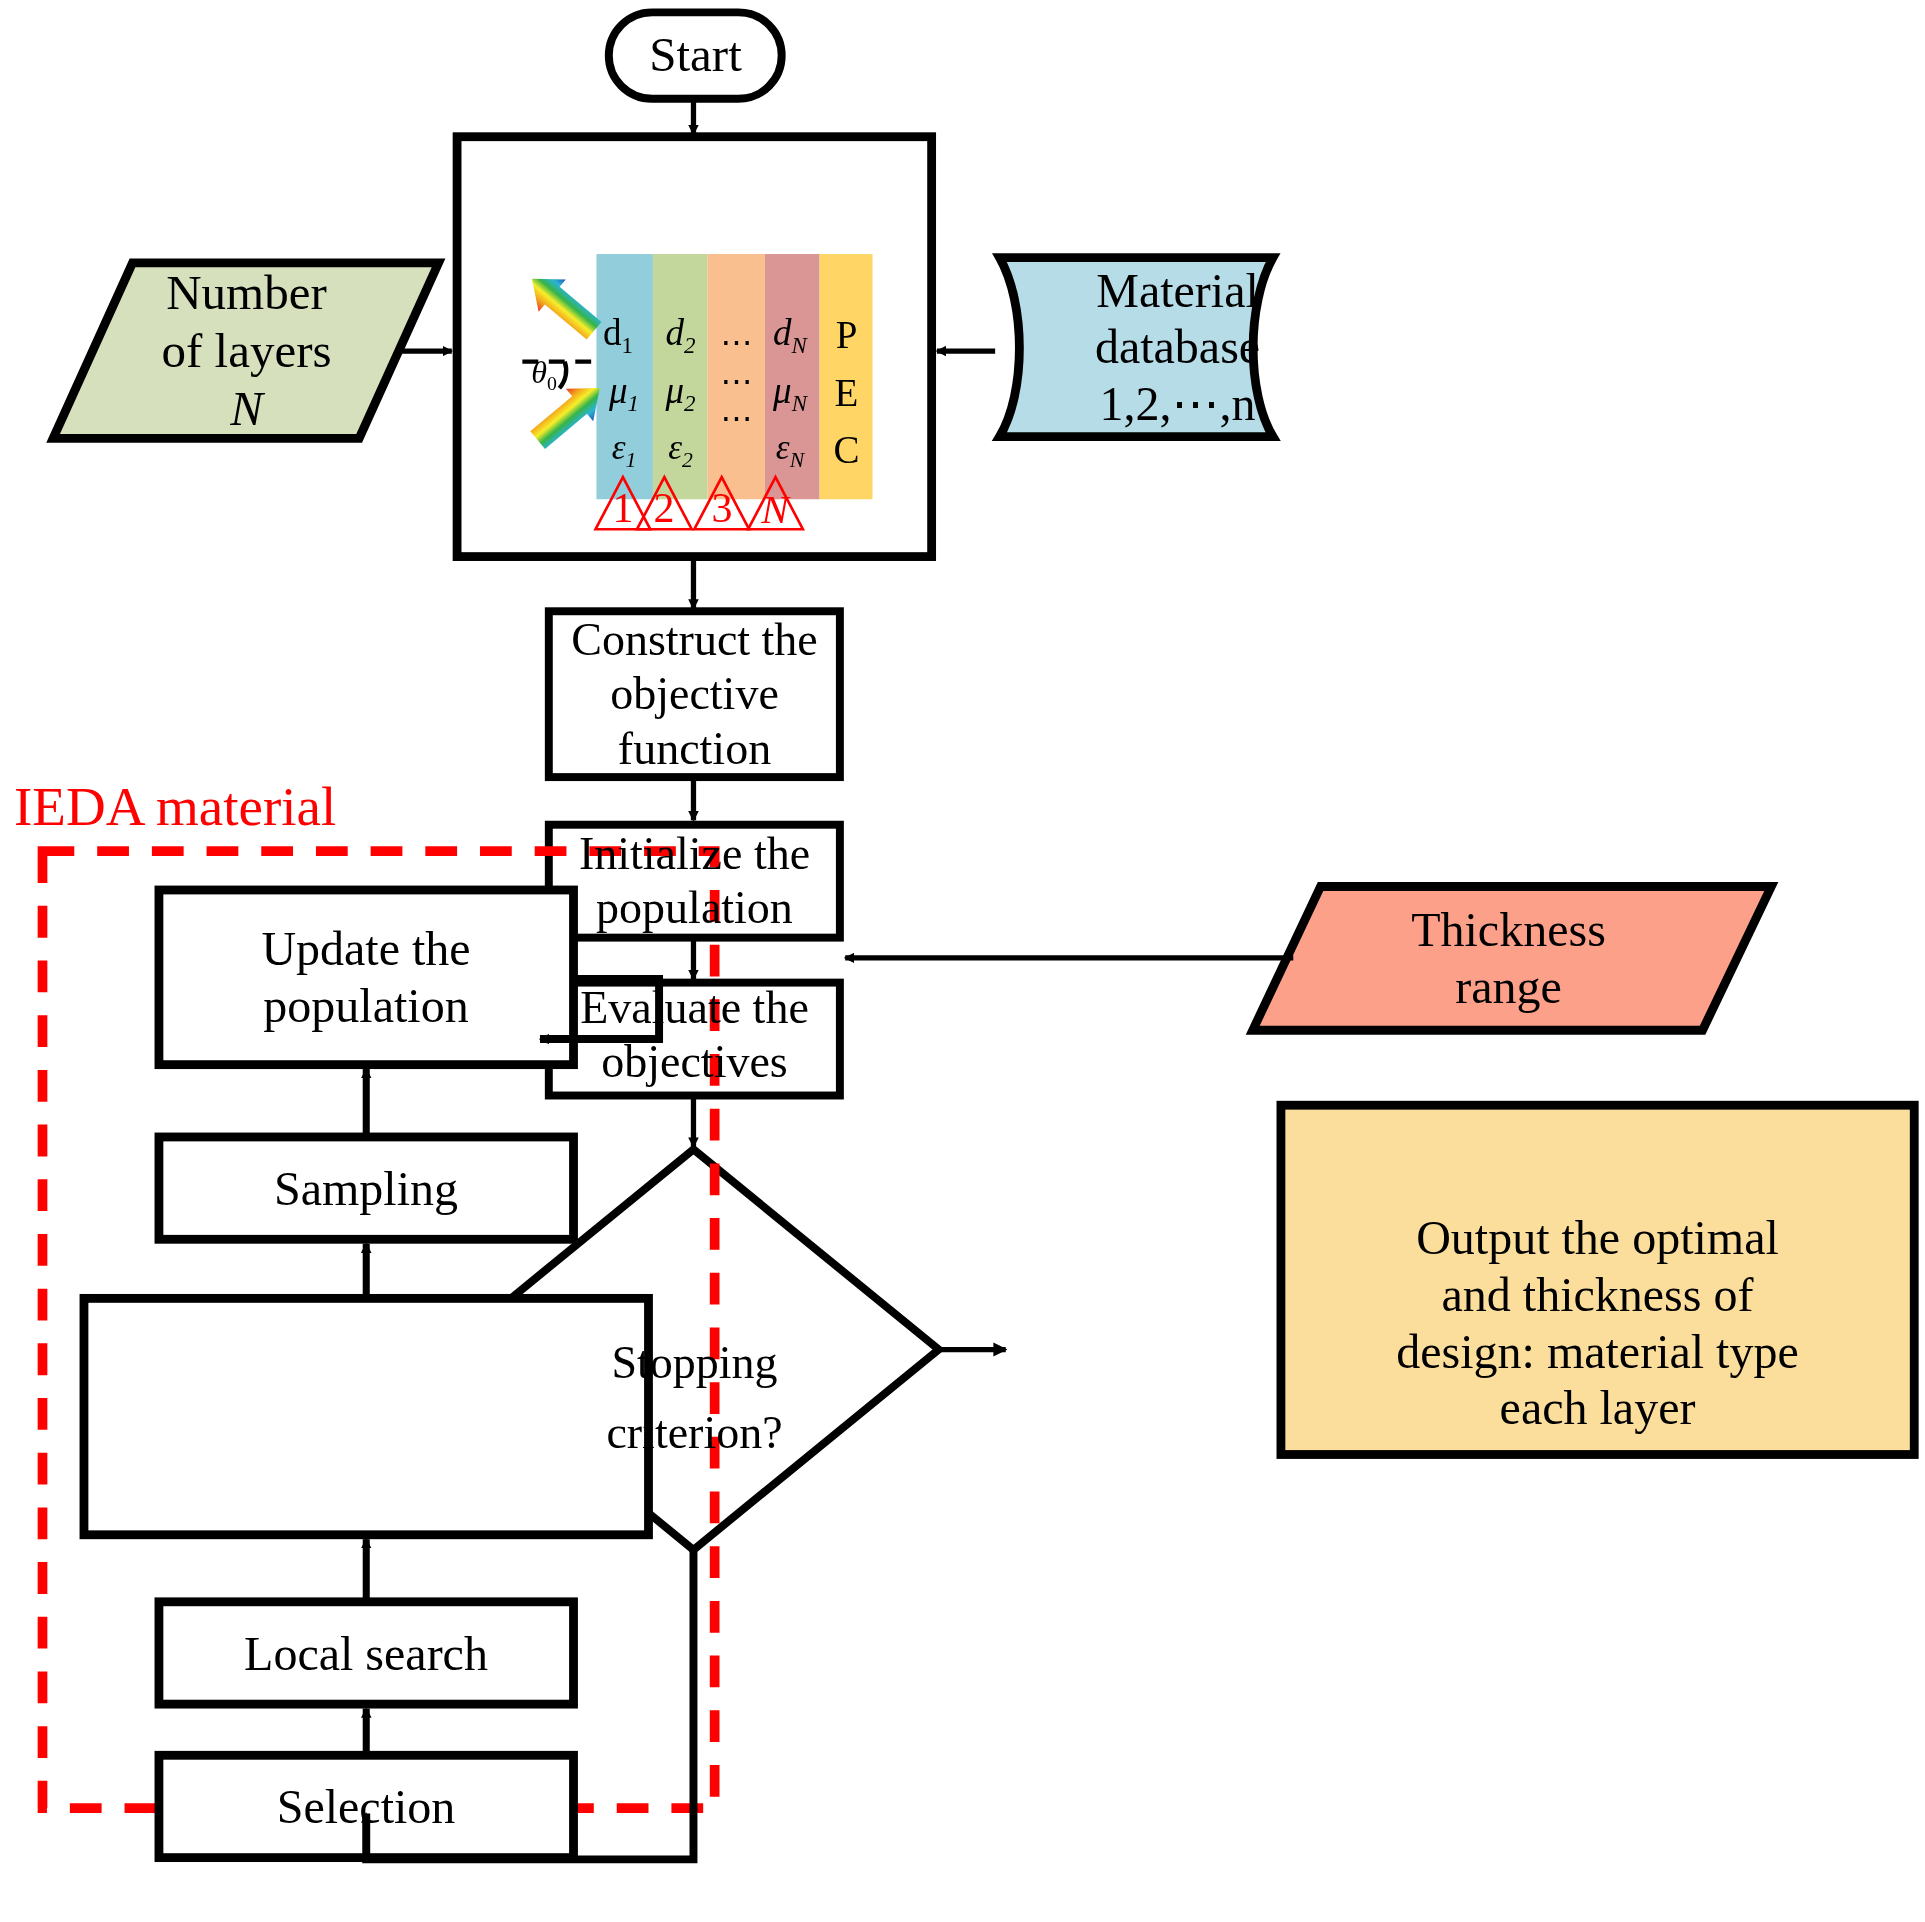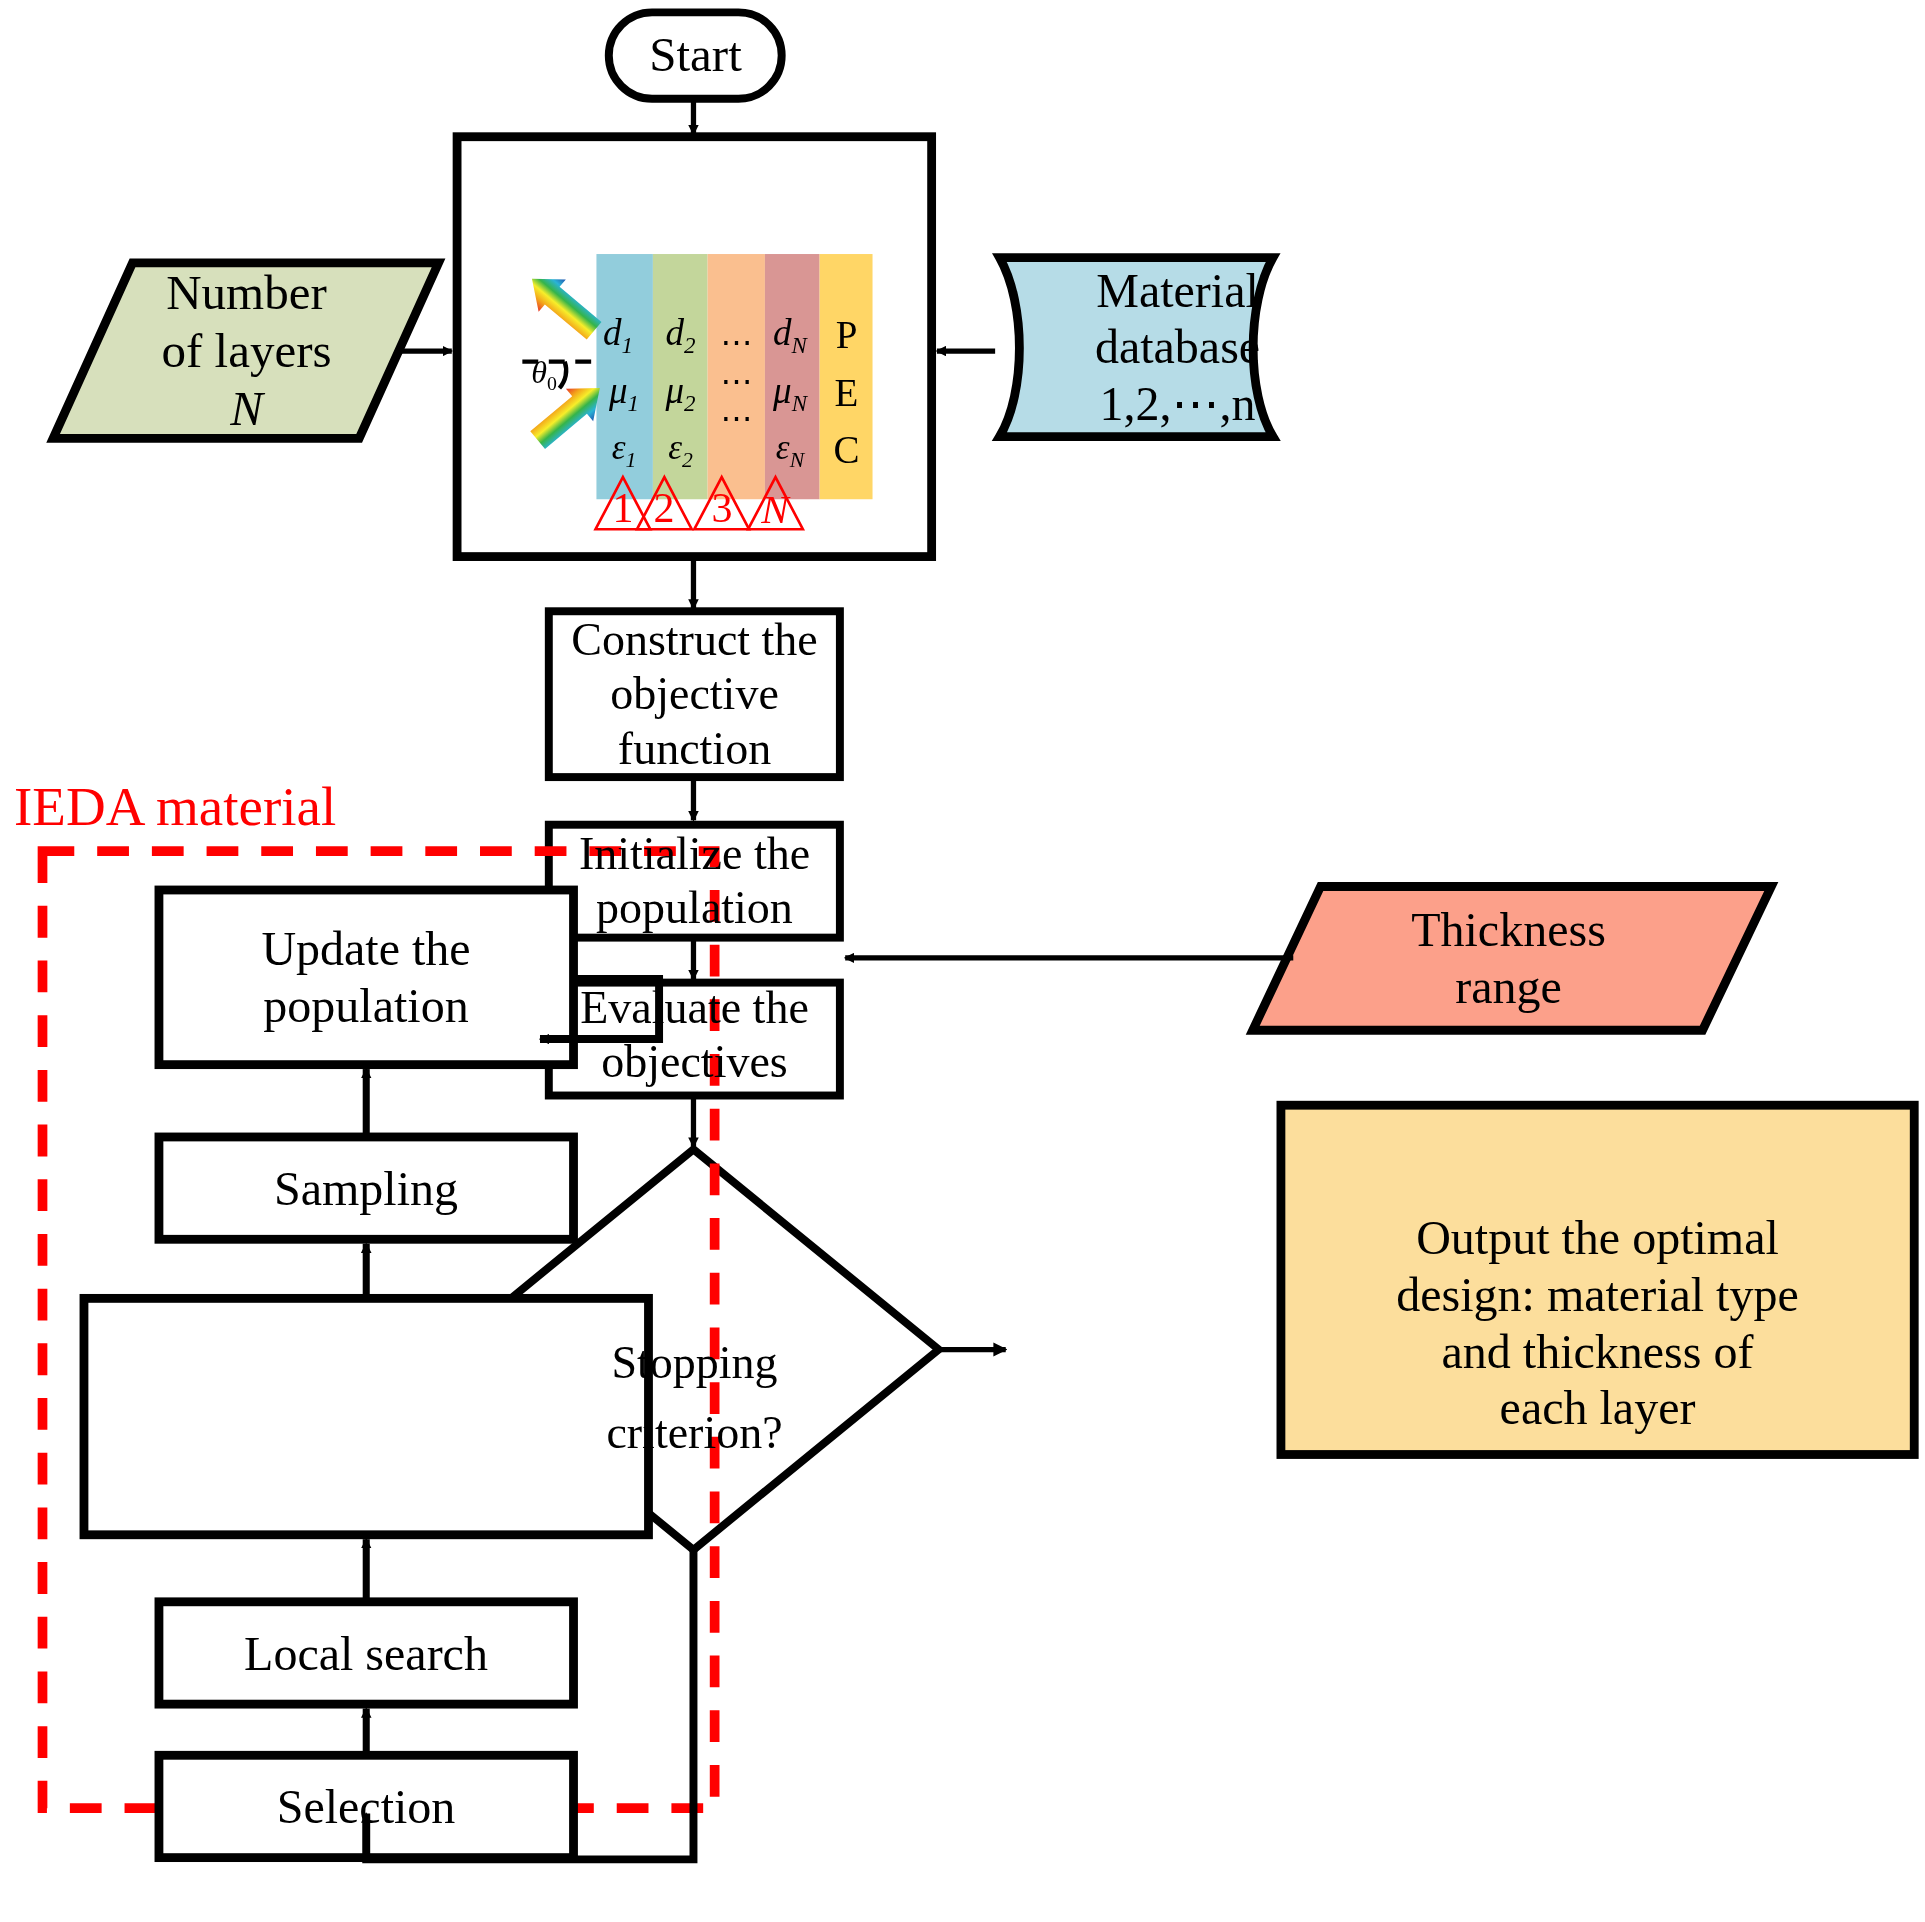--- a/index.html
+++ b/index.html
@@ -142,21 +142,21 @@
 
   <div class="node-text" style="left:609px; top:12.4px; width:173px; height:86px; font-size:49px;">
     <span>Start</span>
   </div>
 
 
   <div class="node-text" style="left:515px; top:349px; width:58px; height:51px; font-size:32px; font-style:italic;">
     <span><span>θ</span><sub style="font-size: 0.62em; font-style: normal;">0</sub></span>
   </div>
 
-  <div class="node-text" style="left:596px; top:313px; width:44px; height:44px; font-size:37px; font-style:italic;text-align:right;">
+  <div class="node-text" style="left:596px; top:313px; width:44px; height:44px; font-size:37px; text-align:right;">
     <span><span>d</span><sub style="font-size: 0.62em;">1</sub></span>
     </div>
   <div class="node-text" style="left:596px; top:371px; width:56px; height:44px; font-size:37px; font-style:italic;">
     <span><span>μ</span><sub style="font-size: 0.62em;">1</sub></span>
     </div>
   <div class="node-text" style="left:596px; top:428px; width:56px; height:44px; font-size:35px; font-style:italic;">
     <span><span>ε</span><sub style="font-size: 0.62em;">1</sub></span>
     </div>
 
   <div class="node-text" style="left:653px; top:313px; width:55px; height:44px; font-size:37px; font-style:italic;">
@@ -245,22 +245,22 @@
     <span>range</span>
   </div>
 
   <div class="node-text" style="left:547px; top:1332px; width:295px; height:132px; font-size:46px; flex-direction:column;gap:16px;">
     <span>Stopping</span>
     <span>criterion?</span>
   </div>
 
   <div class="node-text" style="left:1288px; top:1156px; width:619px; height:335px; font-size:48px; flex-direction:column;">
     <span>Output the optimal</span>
+    <span>and thickness of</span>
     <span>design: material type</span>
-    <span>and thickness of</span>
     <span>each layer</span>
   </div>
 
   <div class="node-text" style="left:14px; top:775px; width:494px; height:64px; font-size:55px; color:#ff0000; justify-content:flex-start;">
     <span>IEDA material</span>
   </div>
 
   <div class="node-text" style="left:164px; top:895px; width:404px; height:166px; font-size:48px; flex-direction:column;">
     <span>Update the</span>
     <span>population</span>

